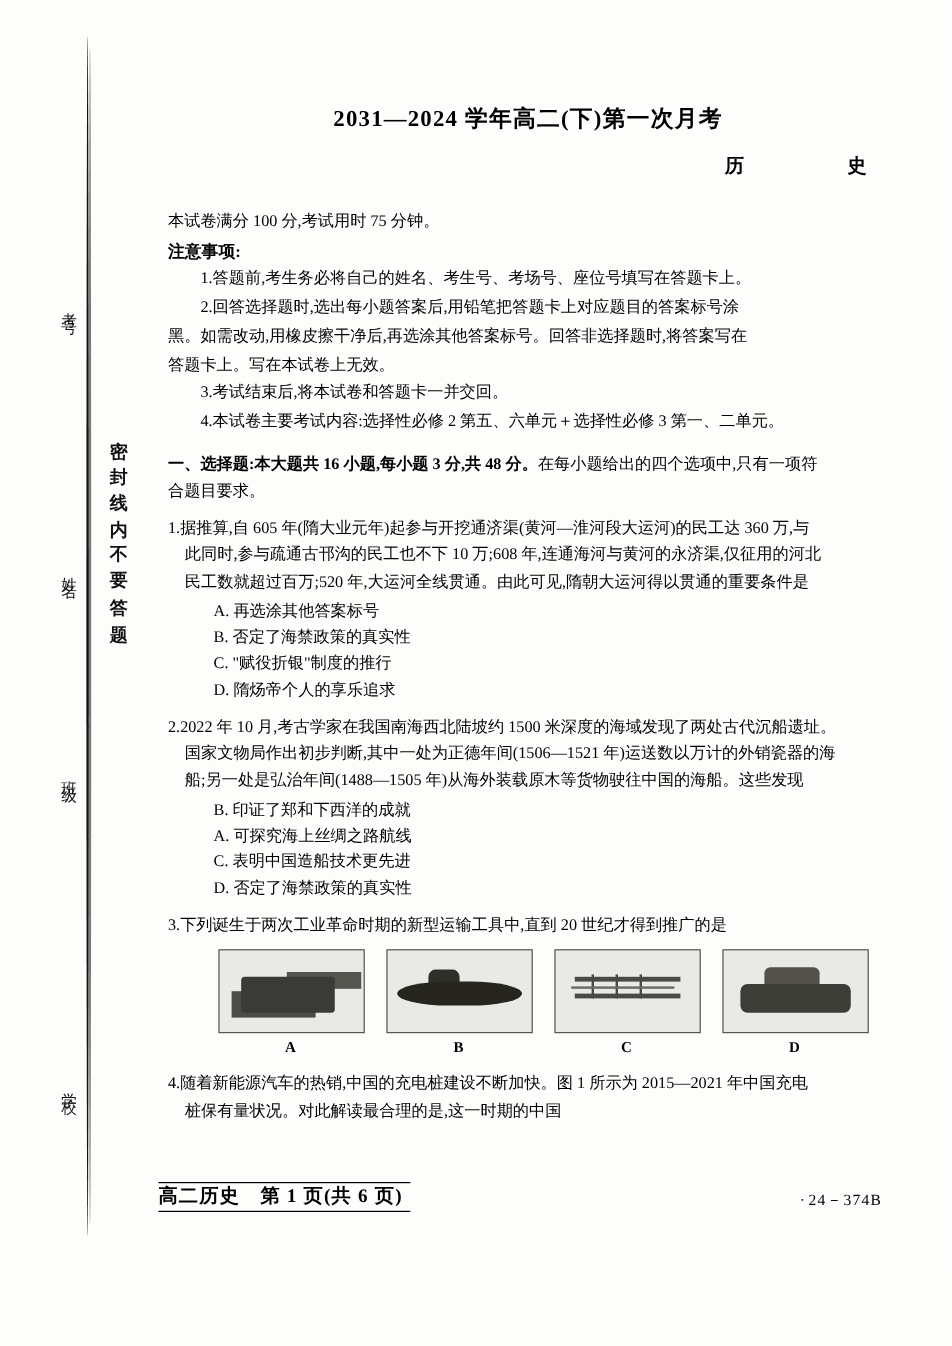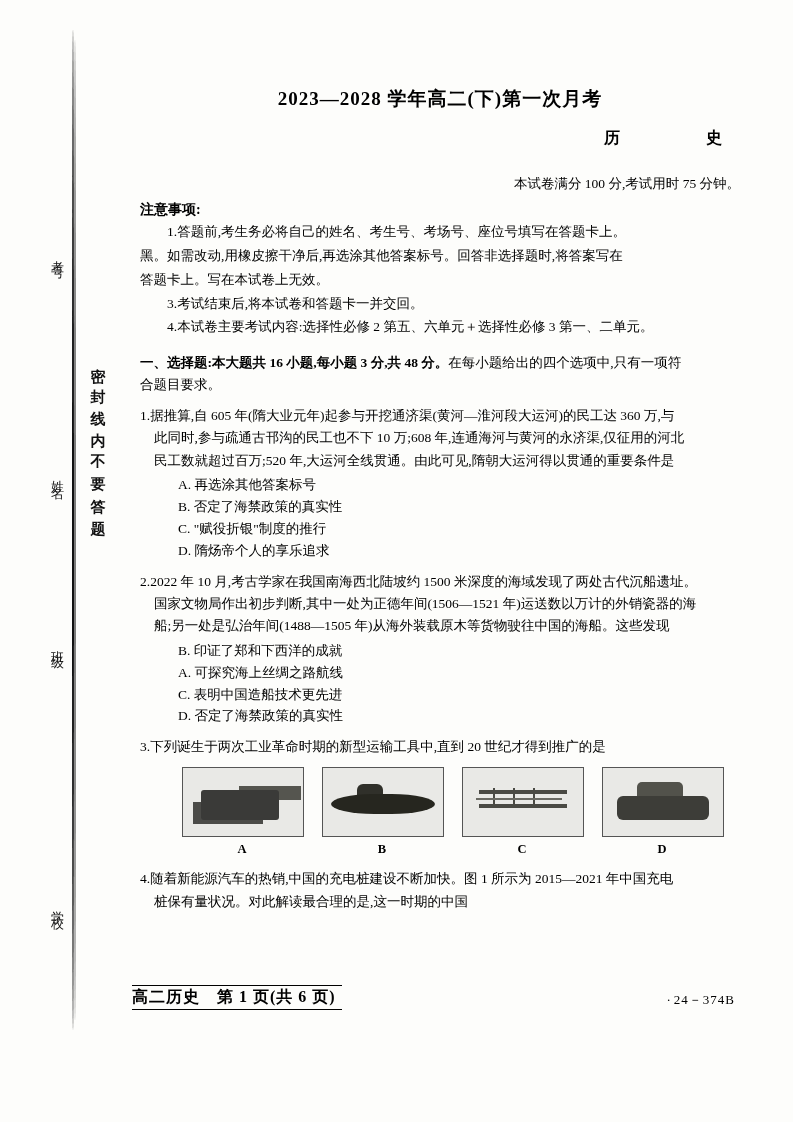--- a/index.html
+++ b/index.html
@@ -73,21 +73,21 @@
     font-family: "Liberation Serif", "DejaVu Serif", serif;
   }
   .doc-subject {
     text-align: right;
     font-size: 16px;
     font-weight: 700;
     letter-spacing: 18px;
     margin-top: 16px;
   }
   .exam-meta {
-    text-align: right;
+    text-align: left;
     font-size: 13.5px;
     margin-top: 26px;
   }
   .notice-head {
     font-size: 14px;
     font-weight: 700;
     margin-top: 8px;
   }
   .notice-item {
     font-size: 13.5px;
@@ -249,26 +249,27 @@
 
     <div class="vtext v-kaohao">考号</div>
     <div class="vtext v-xingming">姓名</div>
     <div class="vtext v-banji">班级</div>
     <div class="vtext v-xuexiao">学校</div>
     <div class="vtext v-mi bold">密封线内不要答题</div>
   </div>
 
   <div class="content">
 
-    <div class="doc-title">2023—2028 学年高二(下)第一次月考</div>
+    <div class="doc-title">2031—2024 学年高二(下)第一次月考</div>
     <div class="doc-subject">历　　史</div>
     <div class="exam-meta">本试卷满分 100 分,考试用时 75 分钟。</div>
 
     <div class="notice-head">注意事项:</div>
     <div class="notice-item">1.答题前,考生务必将自己的姓名、考生号、考场号、座位号填写在答题卡上。</div>
+    <div class="notice-item">2.回答选择题时,选出每小题答案后,用铅笔把答题卡上对应题目的答案标号涂</div>
     <div class="notice-item cont">黑。如需改动,用橡皮擦干净后,再选涂其他答案标号。回答非选择题时,将答案写在</div>
     <div class="notice-item cont">答题卡上。写在本试卷上无效。</div>
     <div class="notice-item">3.考试结束后,将本试卷和答题卡一并交回。</div>
     <div class="notice-item">4.本试卷主要考试内容:选择性必修 2 第五、六单元＋选择性必修 3 第一、二单元。</div>
 
     <div class="section-head">
       <b>一、选择题:</b><b>本大题共 16 小题,每小题 3 分,共 48 分。</b><span>在每小题给出的四个选项中,只有一项符</span>
     </div>
     <div class="section-head" style="margin-top:0">合题目要求。</div>
 

